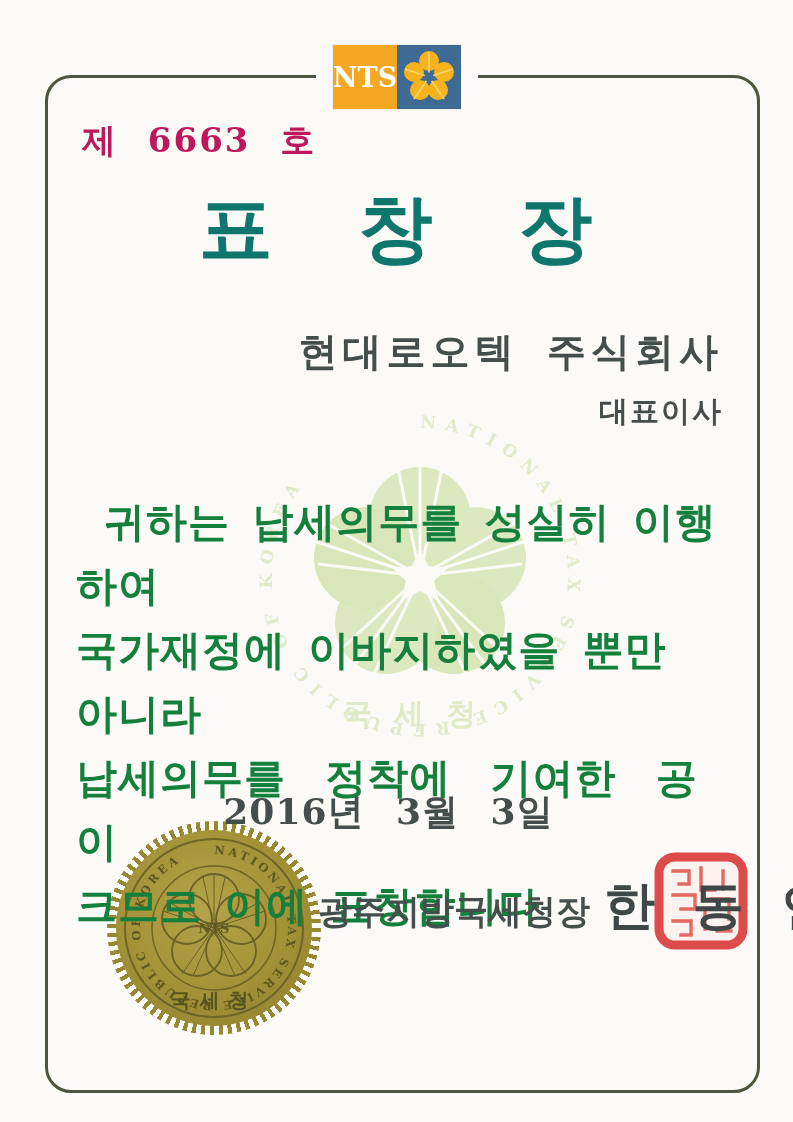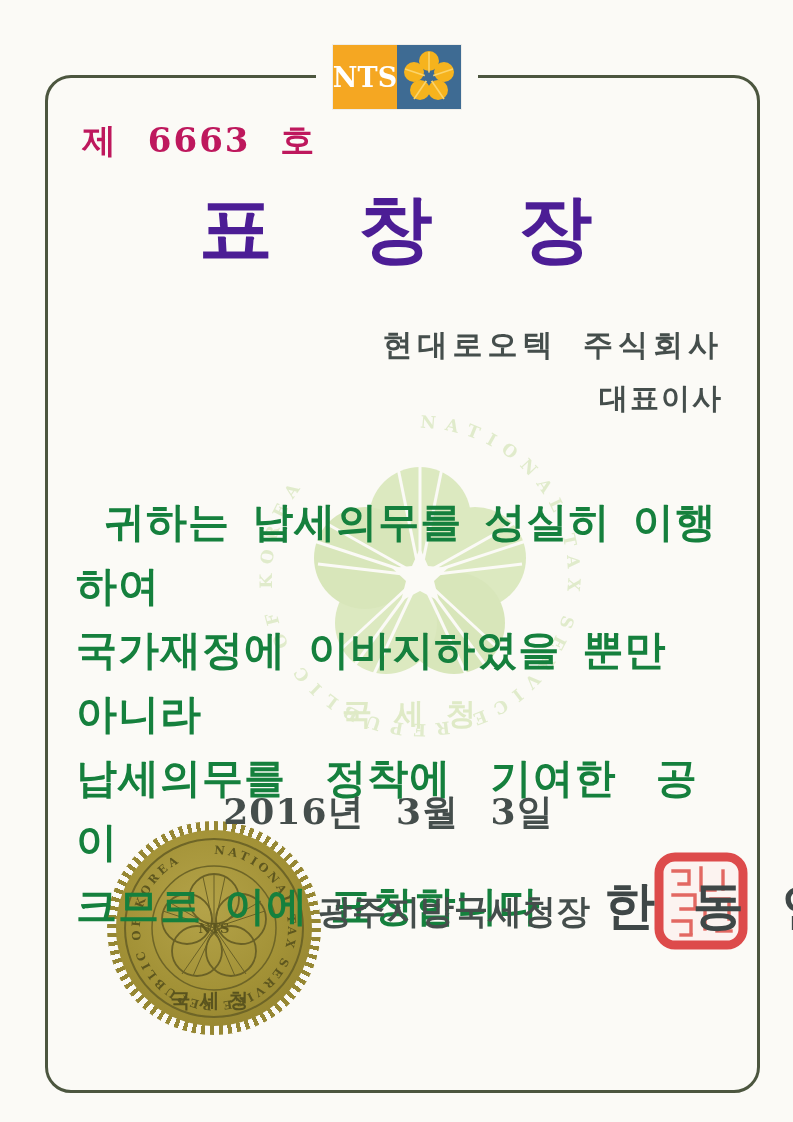--- a/index.html
+++ b/index.html
@@ -40,27 +40,27 @@
   }
   
   .doc-number{
     position:absolute;left:82px;top:118px;
     font-size:34px;font-weight:600;word-spacing:16px;letter-spacing:2px;
     color:#be185d;
   }
   .title{
     position:absolute;left:0;right:0;top:180px;text-align:center;
     font-size:74px;font-weight:bold;word-spacing:56px;letter-spacing:2px;
-    color:#4c1d95;
+    color:#0f766e;
   }
   .recipient{
     position:absolute;right:70px;top:325px;text-align:right;z-index:3;
   }
   .recipient .company{
-    font-size:30px;font-weight:600;letter-spacing:5px;word-spacing:10px;margin-left:32px;
+    font-size:39px;font-weight:600;letter-spacing:5px;word-spacing:10px;margin-left:32px;
   }
   .recipient .ceo-line{
     margin-top:13px;display:flex;justify-content:flex-end;align-items:baseline;
   }
   .recipient .ceo-title{font-size:29px;font-weight:600;letter-spacing:2px;}
   .recipient .ceo-name{
     font-size:49px;font-weight:bold;letter-spacing:13px;margin-left:20px;
   }
   .body-text{
     position:absolute;left:76px;top:490px;width:650px;z-index:3;

